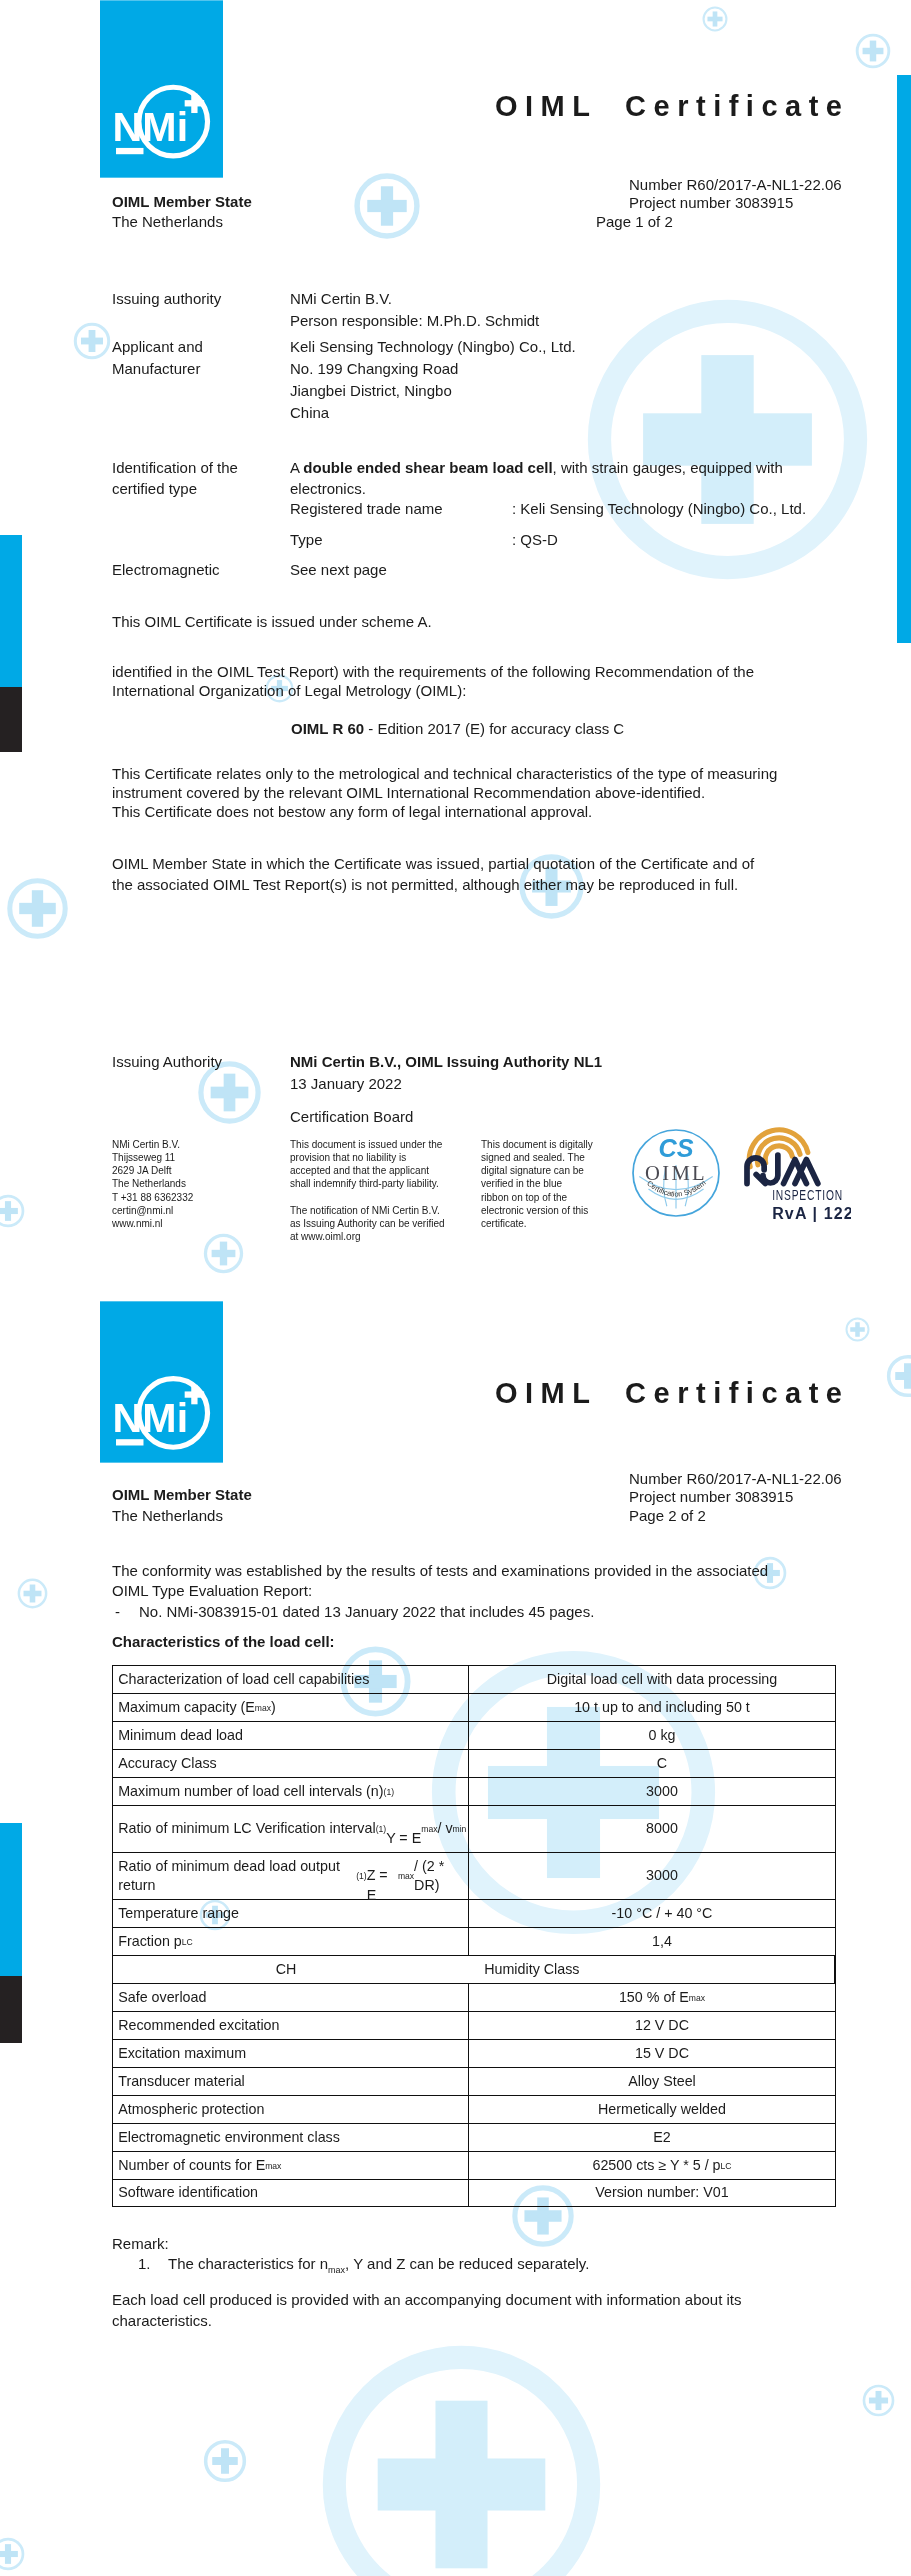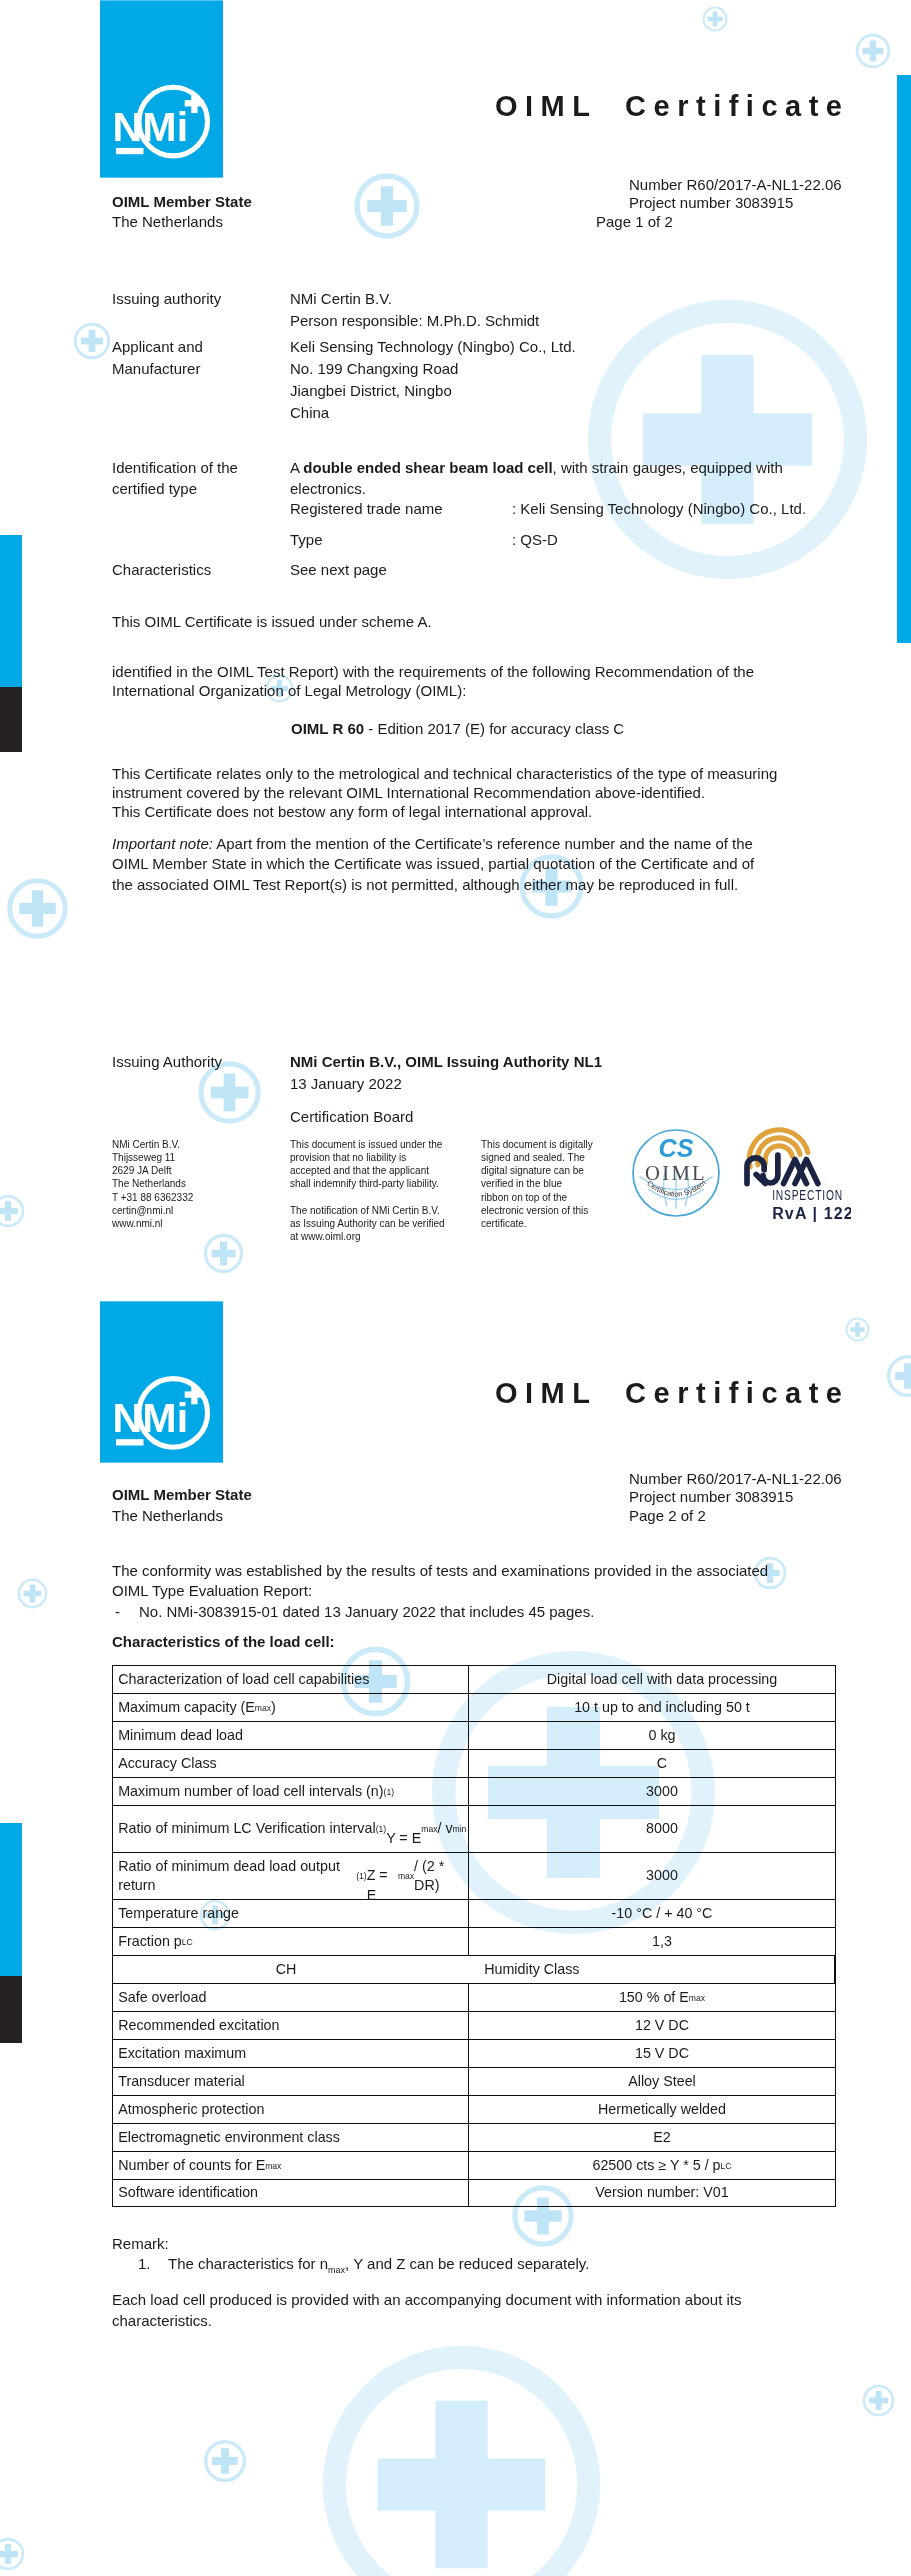--- a/index.html
+++ b/index.html
@@ -159,31 +159,30 @@
   <div class="t" style="left:290px;top:404px">China</div>
 
   <div class="t" style="left:112px;top:459px">Identification of the</div>
   <div class="t" style="left:112px;top:480px">certified type</div>
   <div class="t" style="left:290px;top:459px">A <b>double ended shear beam load cell</b>, with strain gauges, equipped with</div>
   <div class="t" style="left:290px;top:480px">electronics.</div>
   <div class="t" style="left:290px;top:500px">Registered trade name</div>
   <div class="t" style="left:512px;top:500px">: Keli Sensing Technology (Ningbo) Co., Ltd.</div>
   <div class="t" style="left:290px;top:531px">Type</div>
   <div class="t" style="left:512px;top:531px">: QS-D</div>
-  <div class="t" style="left:112px;top:561px">Characteristics</div>
+  <div class="t" style="left:112px;top:561px">Electromagnetic</div>
   <div class="t" style="left:290px;top:561px">See next page</div>
 
   <div class="t" style="left:112px;top:613px">This OIML Certificate is issued under scheme A.</div>
   <div class="t" style="left:112px;top:663px">identified in the OIML Test Report) with the requirements of the following Recommendation of the</div>
   <div class="t" style="left:112px;top:682px">International Organization of Legal Metrology (OIML):</div>
   <div class="t" style="left:291px;top:720px"><b>OIML R 60</b> - Edition 2017 (E) for accuracy class C</div>
   <div class="t" style="left:112px;top:765px">This Certificate relates only to the metrological and technical characteristics of the type of measuring</div>
   <div class="t" style="left:112px;top:784px">instrument covered by the relevant OIML International Recommendation above-identified.</div>
   <div class="t" style="left:112px;top:803px">This Certificate does not bestow any form of legal international approval.</div>
-  <div class="t" style="left:112px;top:835px"><i>Important note:</i> Apart from the mention of the Certificate’s reference number and the name of the</div>
   <div class="t" style="left:112px;top:855px">OIML Member State in which the Certificate was issued, partial quotation of the Certificate and of</div>
   <div class="t" style="left:112px;top:876px">the associated OIML Test Report(s) is not permitted, although either may be reproduced in full.</div>
 
   <div class="t" style="left:112px;top:1053px">Issuing Authority</div>
   <div class="t b" style="left:290px;top:1053px">NMi Certin B.V., OIML Issuing Authority NL1</div>
   <div class="t" style="left:290px;top:1075px">13 January 2022</div>
   <div class="t" style="left:290px;top:1108px">Certification Board</div>
 
   <div class="t sm" style="left:112px;top:1139px">NMi Certin B.V.</div>
   <div class="t sm" style="left:112px;top:1152px">Thijsseweg 11</div>
@@ -298,21 +297,21 @@
       <div class="tc tc-r">3000</div>
     </div>
 
     <div class="trow">
       <div class="tc tc-l">Temperature range</div>
       <div class="tc tc-r">-10 °C / + 40 °C</div>
     </div>
 
     <div class="trow">
       <div class="tc tc-l">Fraction p<sub>LC</sub></div>
-      <div class="tc tc-r">1,3</div>
+      <div class="tc tc-r">1,4</div>
     </div>
 
     <div class="trow">
       <div class="tc tc-r">CH</div>
       <div class="tc tc-l">Humidity Class</div>
     </div>
 
     <div class="trow">
       <div class="tc tc-l">Safe overload</div>
       <div class="tc tc-r">150 % of E<sub>max</sub></div>

